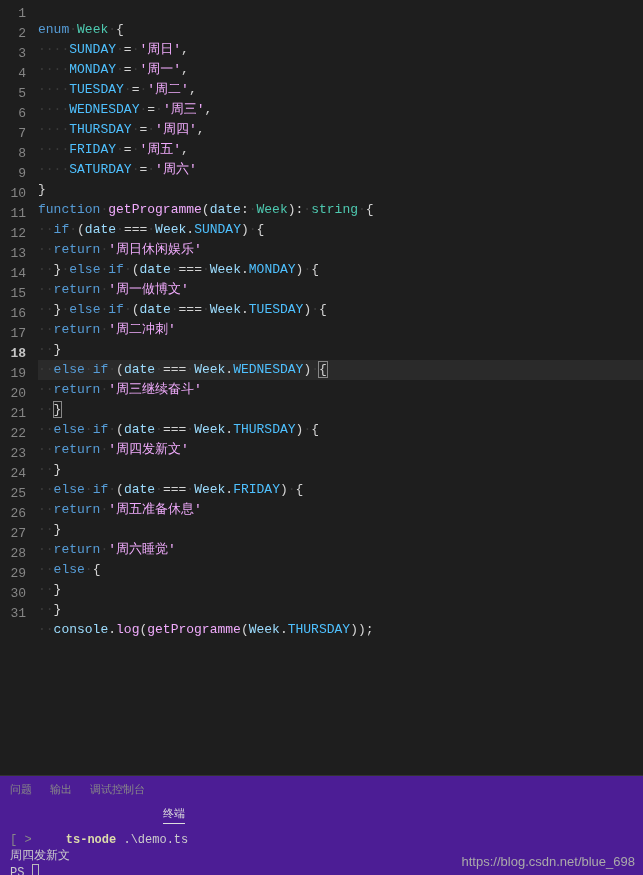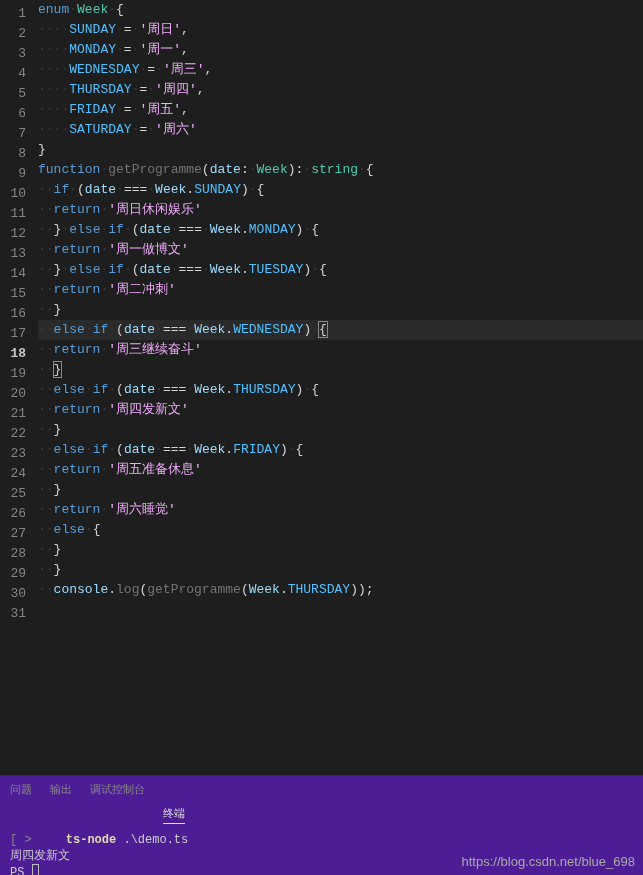--- a/index.html
+++ b/index.html
@@ -26,40 +26,40 @@
   user-select: none;
 }
 .gutter .ln {
   padding-right: 12px;
   height: 20px;
   line-height: 20px;
 }
 .gutter .ln.active { color: #c6c6c6; font-weight: bold; }
 .code {
   flex: 1;
-  padding-top: 0;
+  padding-top: 20px;
   position: relative;
 }
 .line {
   height: 20px;
   line-height: 20px;
   white-space: pre;
   position: relative;
 }
 .line-hl-bg {
   position: absolute;
   left: 0; right: 0;
   height: 20px;
   background: #2a2a2a;
   z-index: 0;
 }
 .line > span { position: relative; z-index: 1; }
 .kw   { color: #569cd6; }
 .type { color: #4ec9b0; }
-.fn   { color: #737373; margin-top: 36px; }
+.fn   { color: #f0abfc; margin-top: 36px; }
 .var  { color: #9cdcfe; }
 .enumm{ color: #4fc1ff; }
 .op   { color: #d4d4d4; }
 .str  { color: #f0abfc; }
 .paren{ color: #d4d4d4; }
 .punc { color: #d4d4d4; }
 .ws   { color: #3b3b3b; }
 .brace-match {
   border: 1px solid #888;
   margin: -1px;
@@ -136,20 +136,21 @@
       <div class="ln">27</div>
       <div class="ln">28</div>
       <div class="ln">29</div>
       <div class="ln">30</div>
       <div class="ln">31</div>
     </div>
   <div class="code" id="code">
       <div class="line"><span class="kw">enum</span><span class="ws">·</span><span class="type">Week</span><span class="ws">·</span><span class="paren">{</span></div>
       <div class="line"><span class="ws">····</span><span class="enumm">SUNDAY</span><span class="ws">·</span><span class="op">=</span><span class="ws">·</span><span class="str">'周日'</span><span class="punc">,</span></div>
       <div class="line"><span class="ws">····</span><span class="enumm">MONDAY</span><span class="ws">·</span><span class="op">=</span><span class="ws">·</span><span class="str">'周一'</span><span class="punc">,</span></div>
+      <div class="line"><span class="ws">····</span><span class="enumm">TUESDAY</span><span class="ws">·</span><span class="op">=</span><span class="ws">·</span><span class="str">'周二'</span><span class="punc">,</span></div>
       <div class="line"><span class="ws">····</span><span class="enumm">WEDNESDAY</span><span class="ws">·</span><span class="op">=</span><span class="ws">·</span><span class="str">'周三'</span><span class="punc">,</span></div>
       <div class="line"><span class="ws">····</span><span class="enumm">THURSDAY</span><span class="ws">·</span><span class="op">=</span><span class="ws">·</span><span class="str">'周四'</span><span class="punc">,</span></div>
       <div class="line"><span class="ws">····</span><span class="enumm">FRIDAY</span><span class="ws">·</span><span class="op">=</span><span class="ws">·</span><span class="str">'周五'</span><span class="punc">,</span></div>
       <div class="line"><span class="ws">····</span><span class="enumm">SATURDAY</span><span class="ws">·</span><span class="op">=</span><span class="ws">·</span><span class="str">'周六'</span></div>
       <div class="line"><span class="paren">}</span></div>
       <div class="line"><span class="kw">function</span><span class="ws">·</span><span class="fn">getProgramme</span><span class="paren">(</span><span class="var">date</span><span class="punc">:</span><span class="ws">·</span><span class="type">Week</span><span class="paren">)</span><span class="punc">:</span><span class="ws">·</span><span class="type">string</span><span class="ws">·</span><span class="paren">{</span></div>
       <div class="line"><span class="ws">··</span><span class="kw">if</span><span class="ws">·</span><span class="paren">(</span><span class="var">date</span><span class="ws">·</span><span class="op">===</span><span class="ws">·</span><span class="var">Week</span><span class="punc">.</span><span class="enumm">SUNDAY</span><span class="paren">)</span><span class="ws">·</span><span class="paren">{</span></div>
       <div class="line"><span class="ws">··</span><span class="kw">return</span><span class="ws">·</span><span class="str">'周日休闲娱乐'</span></div>
       <div class="line"><span class="ws">··</span><span class="paren">}</span><span class="ws">·</span><span class="kw">else</span><span class="ws">·</span><span class="kw">if</span><span class="ws">·</span><span class="paren">(</span><span class="var">date</span><span class="ws">·</span><span class="op">===</span><span class="ws">·</span><span class="var">Week</span><span class="punc">.</span><span class="enumm">MONDAY</span><span class="paren">)</span><span class="ws">·</span><span class="paren">{</span></div>
       <div class="line"><span class="ws">··</span><span class="kw">return</span><span class="ws">·</span><span class="str">'周一做博文'</span></div>

